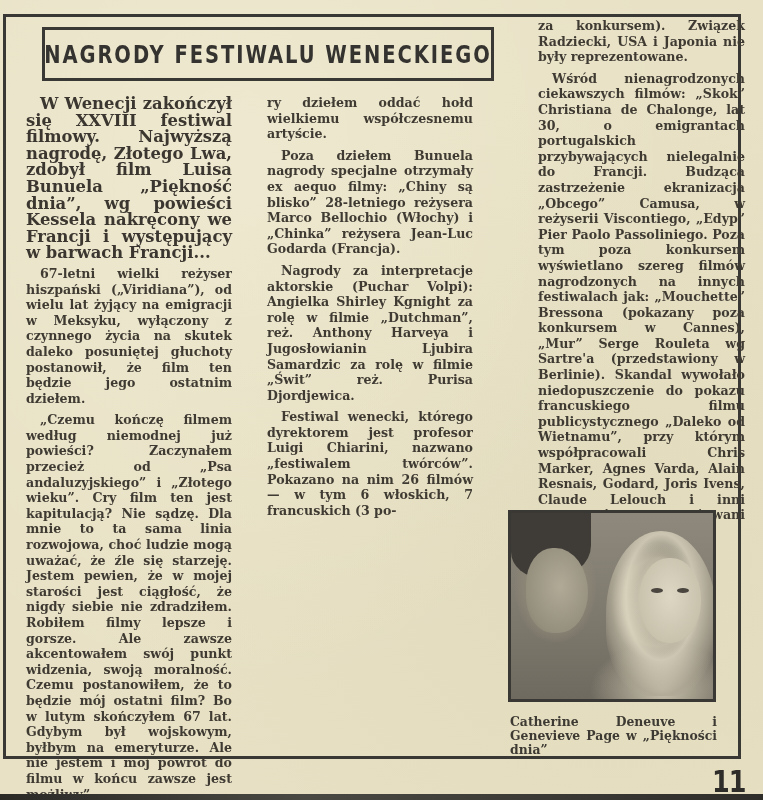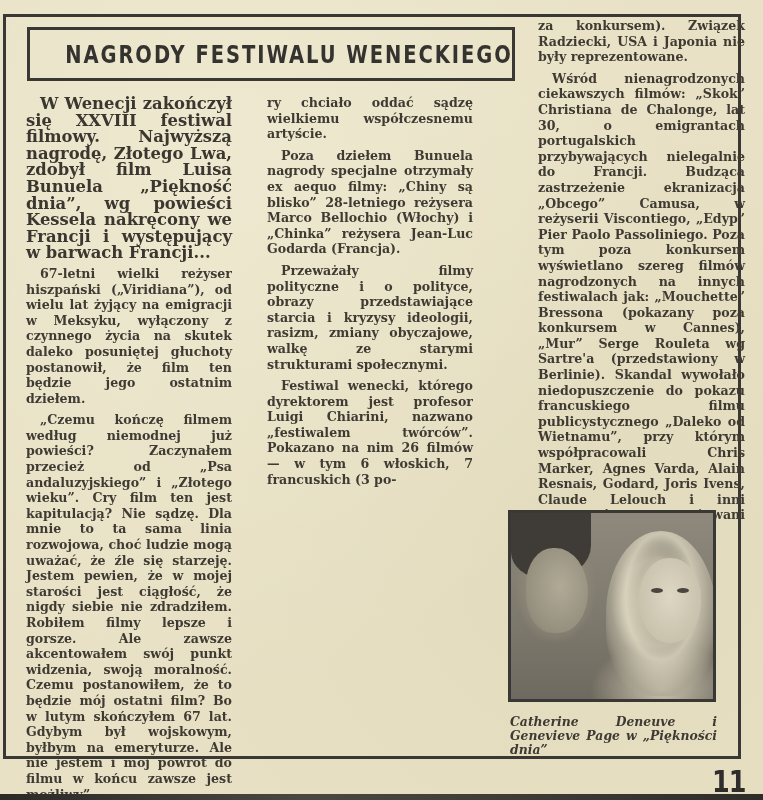--- a/index.html
+++ b/index.html
@@ -14,23 +14,23 @@
     background:
       radial-gradient(ellipse at 30% 20%, rgba(255,255,240,0.25), transparent 60%),
       radial-gradient(ellipse at 80% 70%, rgba(200,190,150,0.18), transparent 60%),
       #e8e1c5;
   }
   .outer-box {
     position:absolute; left:3px; top:14px; width:732px; height:739px;
     border:3px solid #3a3834;
   }
   .title-box {
-    position:absolute; left:27px; top:27px; width:446px; height:48px;
+    position:absolute; left:42px; top:27px; width:446px; height:48px;
     border:3px solid #3a3834;
-    display:flex; align-items:center; justify-content:center;padding-left:36px;
+    display:flex; align-items:center; justify-content:center;
   }
   .title-text {
     font-family:"DejaVu Sans", sans-serif;
     font-weight:bold; font-size:25px; letter-spacing:2.5px;
     color:#353330; transform:scaleX(0.78); white-space:nowrap;
   }
   .col {
     position:absolute; font-size:12.6px; line-height:15.6px;
     text-align:justify; font-weight:bold; color:#3f3b33;
     hyphens:manual;
@@ -64,21 +64,21 @@
   .photo .face-l {
     position:absolute; left:15px; top:35px; width:62px; height:85px; border-radius:45% 55% 50% 45%;
     background:radial-gradient(ellipse at 55% 45%, #b1aa97 0%, #958f7e 70%, #7d7768 100%);
   }
   .photo .hair-l {
     position:absolute; left:0px; top:0px; width:80px; height:65px;
     border-radius:0 0 50% 40%; background:#3f3c37;
   }
   .caption {
     position:absolute; left:510px; top:715px; width:207px;
-    font-family:"DejaVu Serif", serif; font-style:italic; font-weight:bold;
+    font-family:"DejaVu Serif", serif; font-weight:bold;
     font-size:12.4px; line-height:14px; color:#3d3a33; text-align:justify;
   }
   .page-num {
     position:absolute; left:709px; top:764px;
     font-family:"DejaVu Sans", sans-serif; font-weight:bold; font-size:30px;
     color:#2f2d2a; transform:scaleX(0.85); letter-spacing:-1px;
   }
   .bottom-band {
     position:absolute; left:0; top:794px; width:763px; height:6px;
     background:linear-gradient(90deg,#2b2a27,#4a4842 40%,#2e2d2a);
@@ -96,23 +96,23 @@
 </div>
 
 <div class="col col1">
   <p class="lead">W Wenecji zakończył się XXVIII festiwal filmowy. Najwyższą nagrodę, Złotego Lwa, zdobył film Luisa Bunuela „Piękność dnia”, wg powieści Kessela nakręcony we Francji i występujący w barwach Francji...</p>
   <p>67-letni wielki reżyser hiszpański („Viridiana”), od wielu lat żyjący na emigracji w Meksyku, wyłączony z czynnego życia na skutek daleko posuniętej głuchoty postanowił, że film ten będzie jego ostatnim dziełem.</p>
   <p>„Czemu kończę filmem według niemodnej już powieści? Zaczynałem przecież od „Psa andaluzyjskiego” i „Złotego wieku”. Cry film ten jest kapitulacją? Nie sądzę. Dla mnie to ta sama linia rozwojowa, choć ludzie mogą uważać, że źle się starzeję. Jestem pewien, że w mojej starości jest ciągłość, że nigdy siebie nie zdradziłem. Robiłem filmy lepsze i gorsze. Ale zawsze akcentowałem swój punkt widzenia, swoją moralność. Czemu postanowiłem, że to będzie mój ostatni film? Bo w lutym skończyłem 67 lat. Gdybym był wojskowym, byłbym na emeryturze. Ale nie jestem i mój powrót do filmu w końcu zawsze jest możliwy”.</p>
 
 </div>
 
 <div class="col col2">
-  <p class="noindent">ry chciało oddać sądzę wielkiemu współczesnemu artyście.</p>
+  <p class="noindent">ry dziełem oddać hołd wielkiemu współczesnemu artyście.</p>
   <p>Poza dziełem Bunuela nagrody specjalne otrzymały ex aequo filmy: „Chiny są blisko” 28-letniego reżysera Marco Bellochio (Włochy) i „Chinka” reżysera Jean-Luc Godarda (Francja).</p>
-  <p>Przeważały filmy polityczne i o polityce, obrazy przedstawiające starcia i kryzysy ideologii, rasizm, zmiany obyczajowe, walkę ze starymi strukturami społecznymi.</p>
+  <p>Nagrody za interpretacje aktorskie (Puchar Volpi): Angielka Shirley Kgnight za rolę w filmie „Dutchman”, reż. Anthony Harveya i Jugosłowianin Ljubira Samardzic za rolę w filmie „Świt” reż. Purisa Djordjewica.</p>
   <p>Festiwal wenecki, którego dyrektorem jest profesor Luigi Chiarini, nazwano „festiwalem twórców”. Pokazano na nim 26 filmów — w tym 6 włoskich, 7 francuskich (3 po-</p>
 </div>
 
 <div class="col col3">
   <p class="noindent">za konkursem). Związek Radziecki, USA i Japonia nie były reprezentowane.</p>
   <p>Wśród nienagrodzonych ciekawszych filmów: „Skok” Christiana de Chalonge, lat 30, o emigrantach portugalskich przybywających nielegalnie do Francji. Budząca zastrzeżenie ekranizacja „Obcego” Camusa, w reżyserii Viscontiego, „Edyp” Pier Paolo Passoliniego. Poza tym poza konkursem wyświetlano szereg filmów nagrodzonych na innych festiwalach jak: „Mouchette” Bressona (pokazany poza konkursem w Cannes), „Mur” Serge Rouleta wg Sartre'a (przedstawiony w Berlinie). Skandal wywołało niedopuszczenie do pokazu francuskiego filmu publicystycznego „Daleko od Wietnamu”, przy którym współpracowali Chris Marker, Agnes Varda, Alain Resnais, Godard, Joris Ivens, Claude Lelouch i inni postępowi, zaangażowani twórcy.</p>
 </div>
 
 <div class="photo">
   <div class="hair-l"></div>

